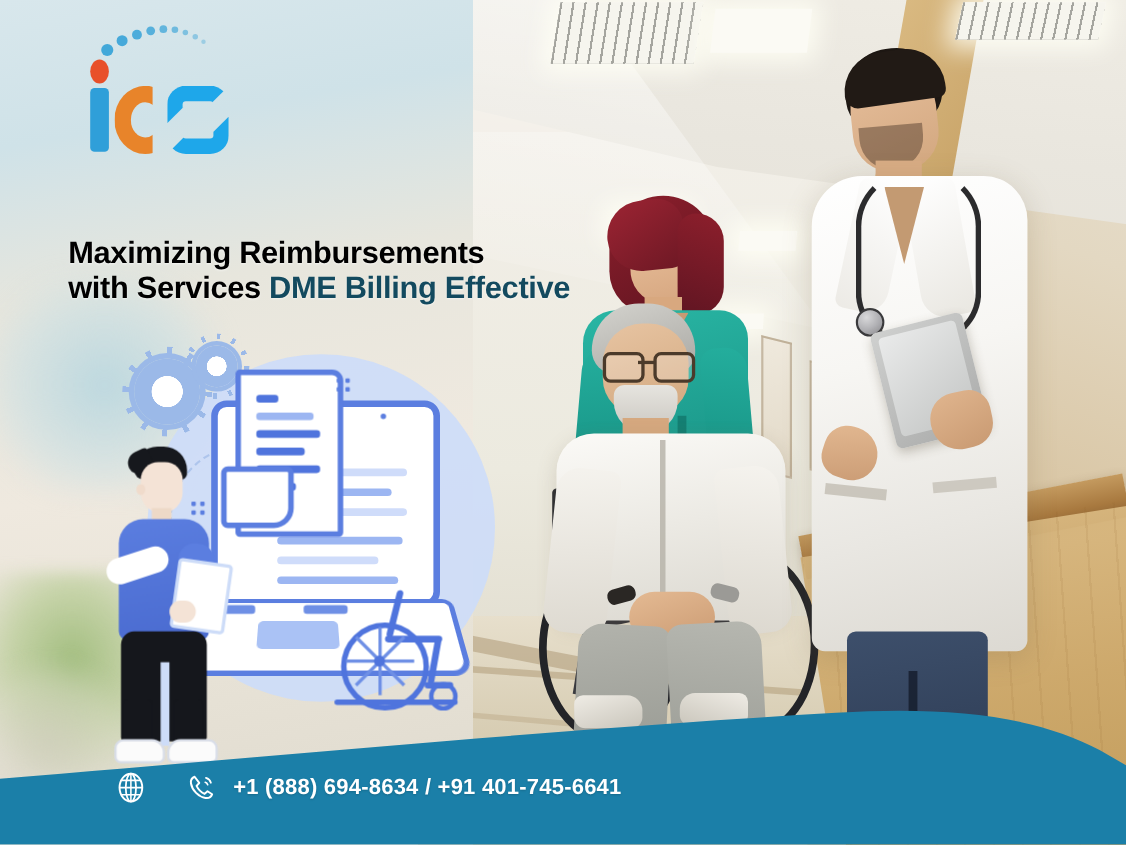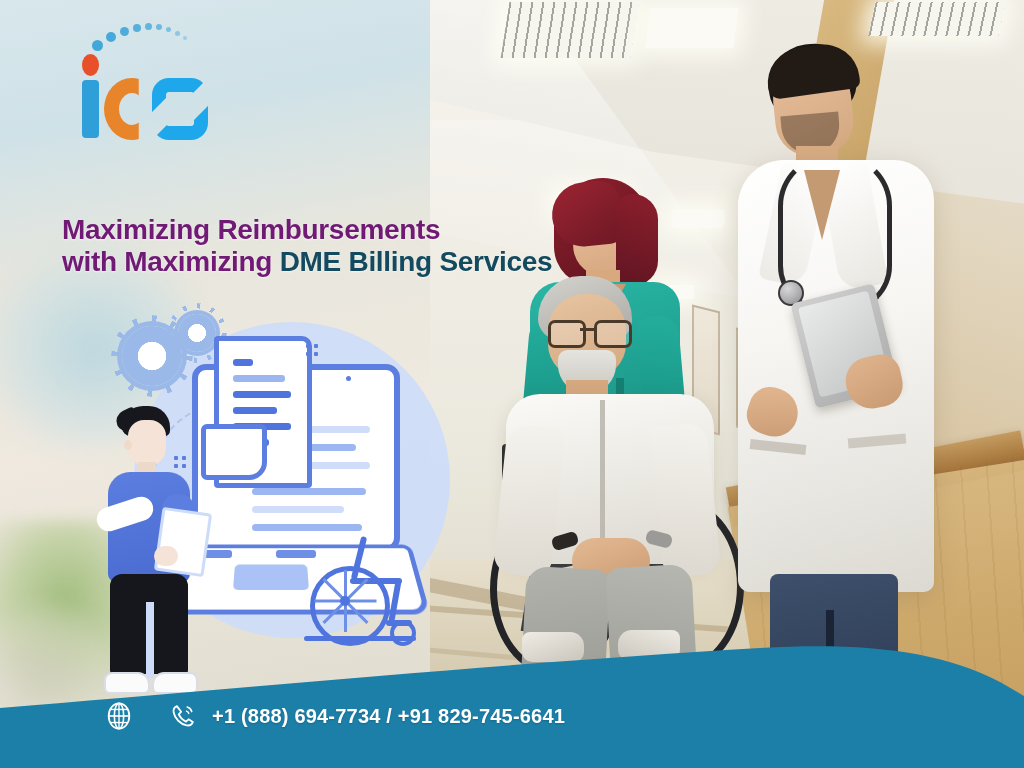--- a/index.html
+++ b/index.html
@@ -318,21 +318,21 @@
     border:14px solid #1ea7ea;border-radius:17px 17px 0 0;border-bottom-color:transparent;
     border-right-color:transparent;box-sizing:border-box;}
   .logo-s-bot{position:absolute;left:0;top:28px;width:56px;height:34px;
     border:14px solid #1ea7ea;border-radius:0 0 17px 17px;border-top-color:transparent;
     border-left-color:transparent;box-sizing:border-box;}
 
   
   .headline{position:absolute;left:62px;top:214px;width:560px;
     line-height:1.14;letter-spacing:-.3px;}
   .hl-row{font-size:28px;font-weight:700;white-space:nowrap;}
-  .hl-blue{color:#701a75;text-shadow:0 1px 2px rgba(255,255,255,.65);}
+  .hl-blue{color:#000000;text-shadow:0 1px 2px rgba(255,255,255,.65);}
   .hl-dark{color:#134a5f;text-shadow:0 1px 2px rgba(255,255,255,.55);}
 
   
   .footer-wrap{position:absolute;left:0;top:596px;width:1024px;height:172px;overflow:hidden;}
   .footer-shape{position:absolute;left:0;top:0;width:1024px;height:172px;}
   .footer-bar{
     position:absolute;left:0;bottom:0;width:1024px;height:104px;
     display:flex;align-items:center;padding-left:104px;gap:34px;
     box-sizing:border-box;
   }
@@ -544,21 +544,21 @@
       <span class="logo-s-top"></span>
       <span class="logo-s-bot"></span>
     </span>
   </div>
 
   <div class="headline">
     <div class="hl-row">
       <span class="hl-blue">Maximizing Reimbursements</span>
     </div>
     <div class="hl-row">
-      <span class="hl-blue">with Maximizing </span><span class="hl-dark">DME Billing Services</span>
+      <span class="hl-blue">with Services </span><span class="hl-dark">DME Billing Effective</span>
     </div>
   </div>
 
   <div class="footer-wrap">
     <svg class="footer-shape" viewBox="0 0 1024 172" preserveAspectRatio="none">
       <path d="M0,112 C240,92 520,66 760,52 C860,46 940,54 1000,86 L1024,100 L1024,172 L0,172 Z" fill="#1b7fa8"></path>
     </svg>
     <div class="footer-bar">
 
       <div class="f-item">
@@ -571,19 +571,19 @@
           <line x1="16" y1="2.5" x2="16" y2="29.5" stroke="#ffffff" stroke-width="1.5"></line>
         </svg>
       </div>
 
       <div class="f-item">
         <svg class="f-icon" viewBox="0 0 32 32">
           <path d="M9.5 5.5 C7 6.5 5.5 9 6 12 c1 6.5 7.5 13 14 14 3 0.5 5.5 -1 6.5 -3.5 l-4.5 -3 -2.8 2.6 c-3.2 -1.5 -6.3 -4.6 -7.8 -7.8 l2.6 -2.8 z" fill="none" stroke="#ffffff" stroke-width="1.9" stroke-linejoin="round"></path>
           <path d="M20.5 6.5 a7 7 0 0 1 4.8 4.8" fill="none" stroke="#ffffff" stroke-width="1.7" stroke-linecap="round"></path>
           <path d="M19.8 10.8 a3.6 3.6 0 0 1 2.4 2.4" fill="none" stroke="#ffffff" stroke-width="1.6" stroke-linecap="round"></path>
         </svg>
-        <span class="f-text">+1 (888) 694-7734 / +91 829-745-6641</span>
+        <span class="f-text">+1 (888) 694-8634 / +91 401-745-6641</span>
       </div>
 
     </div>
   </div>
 
 </div>
 
 </body></html>

